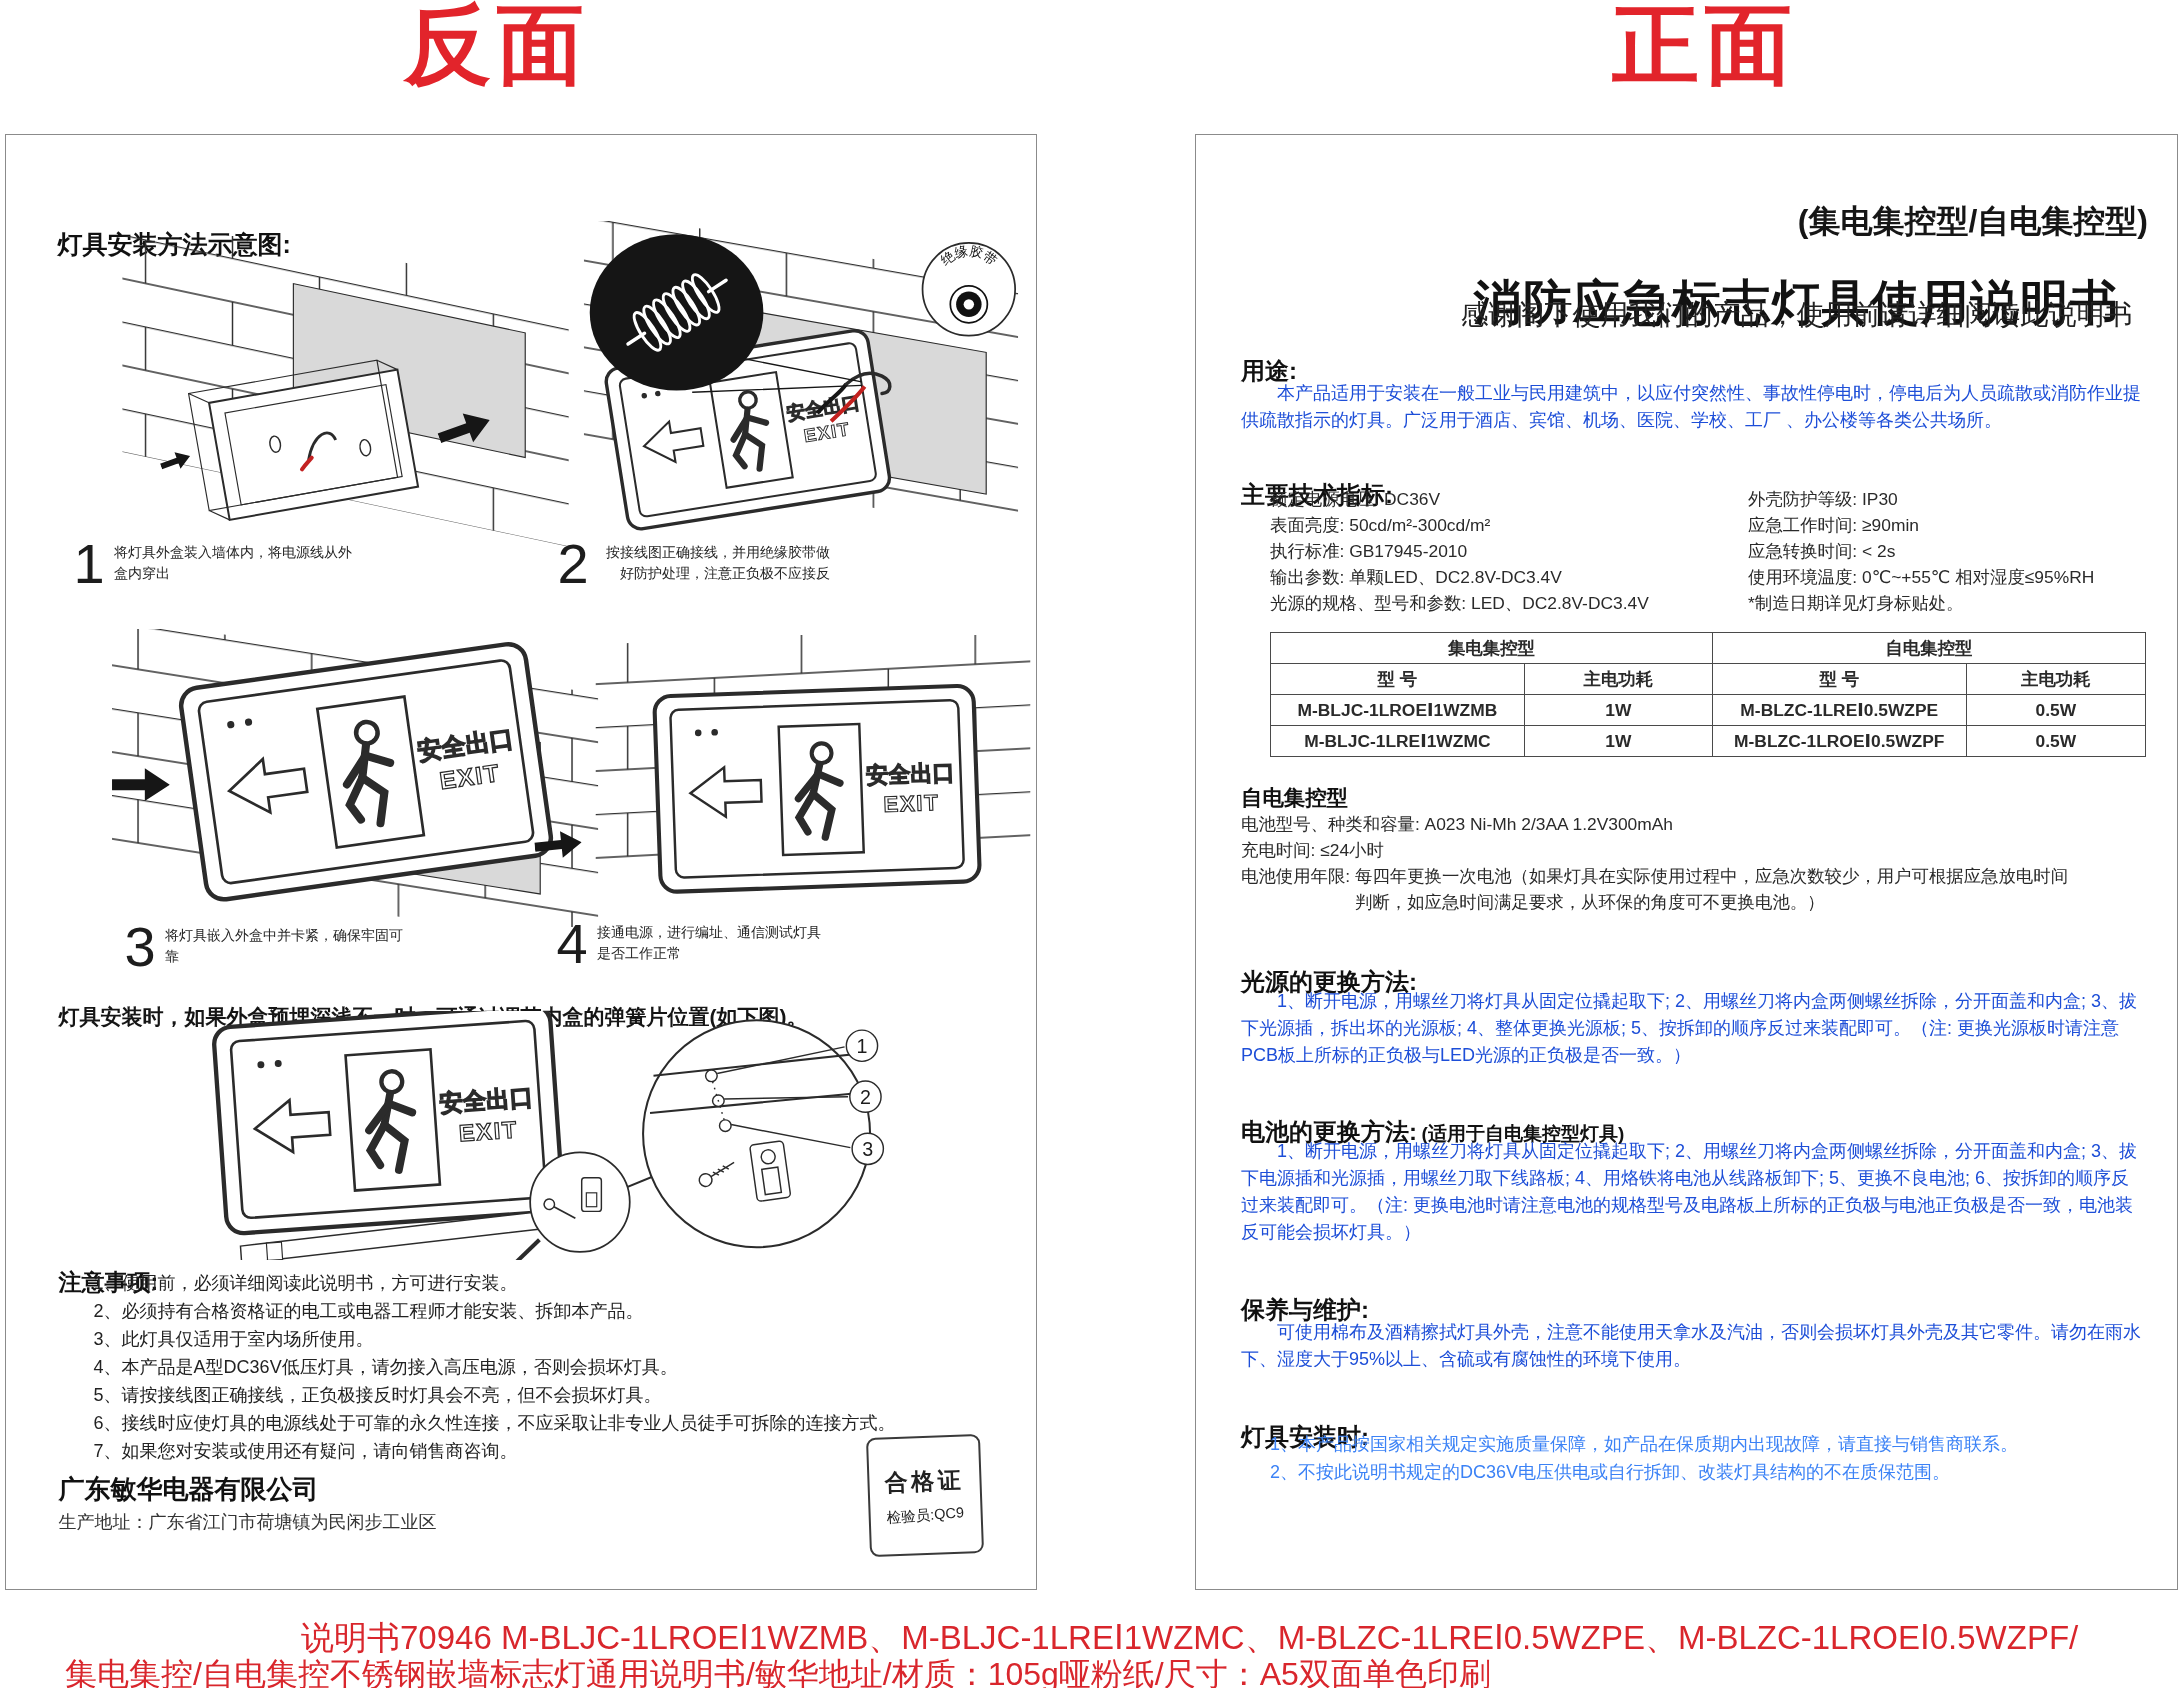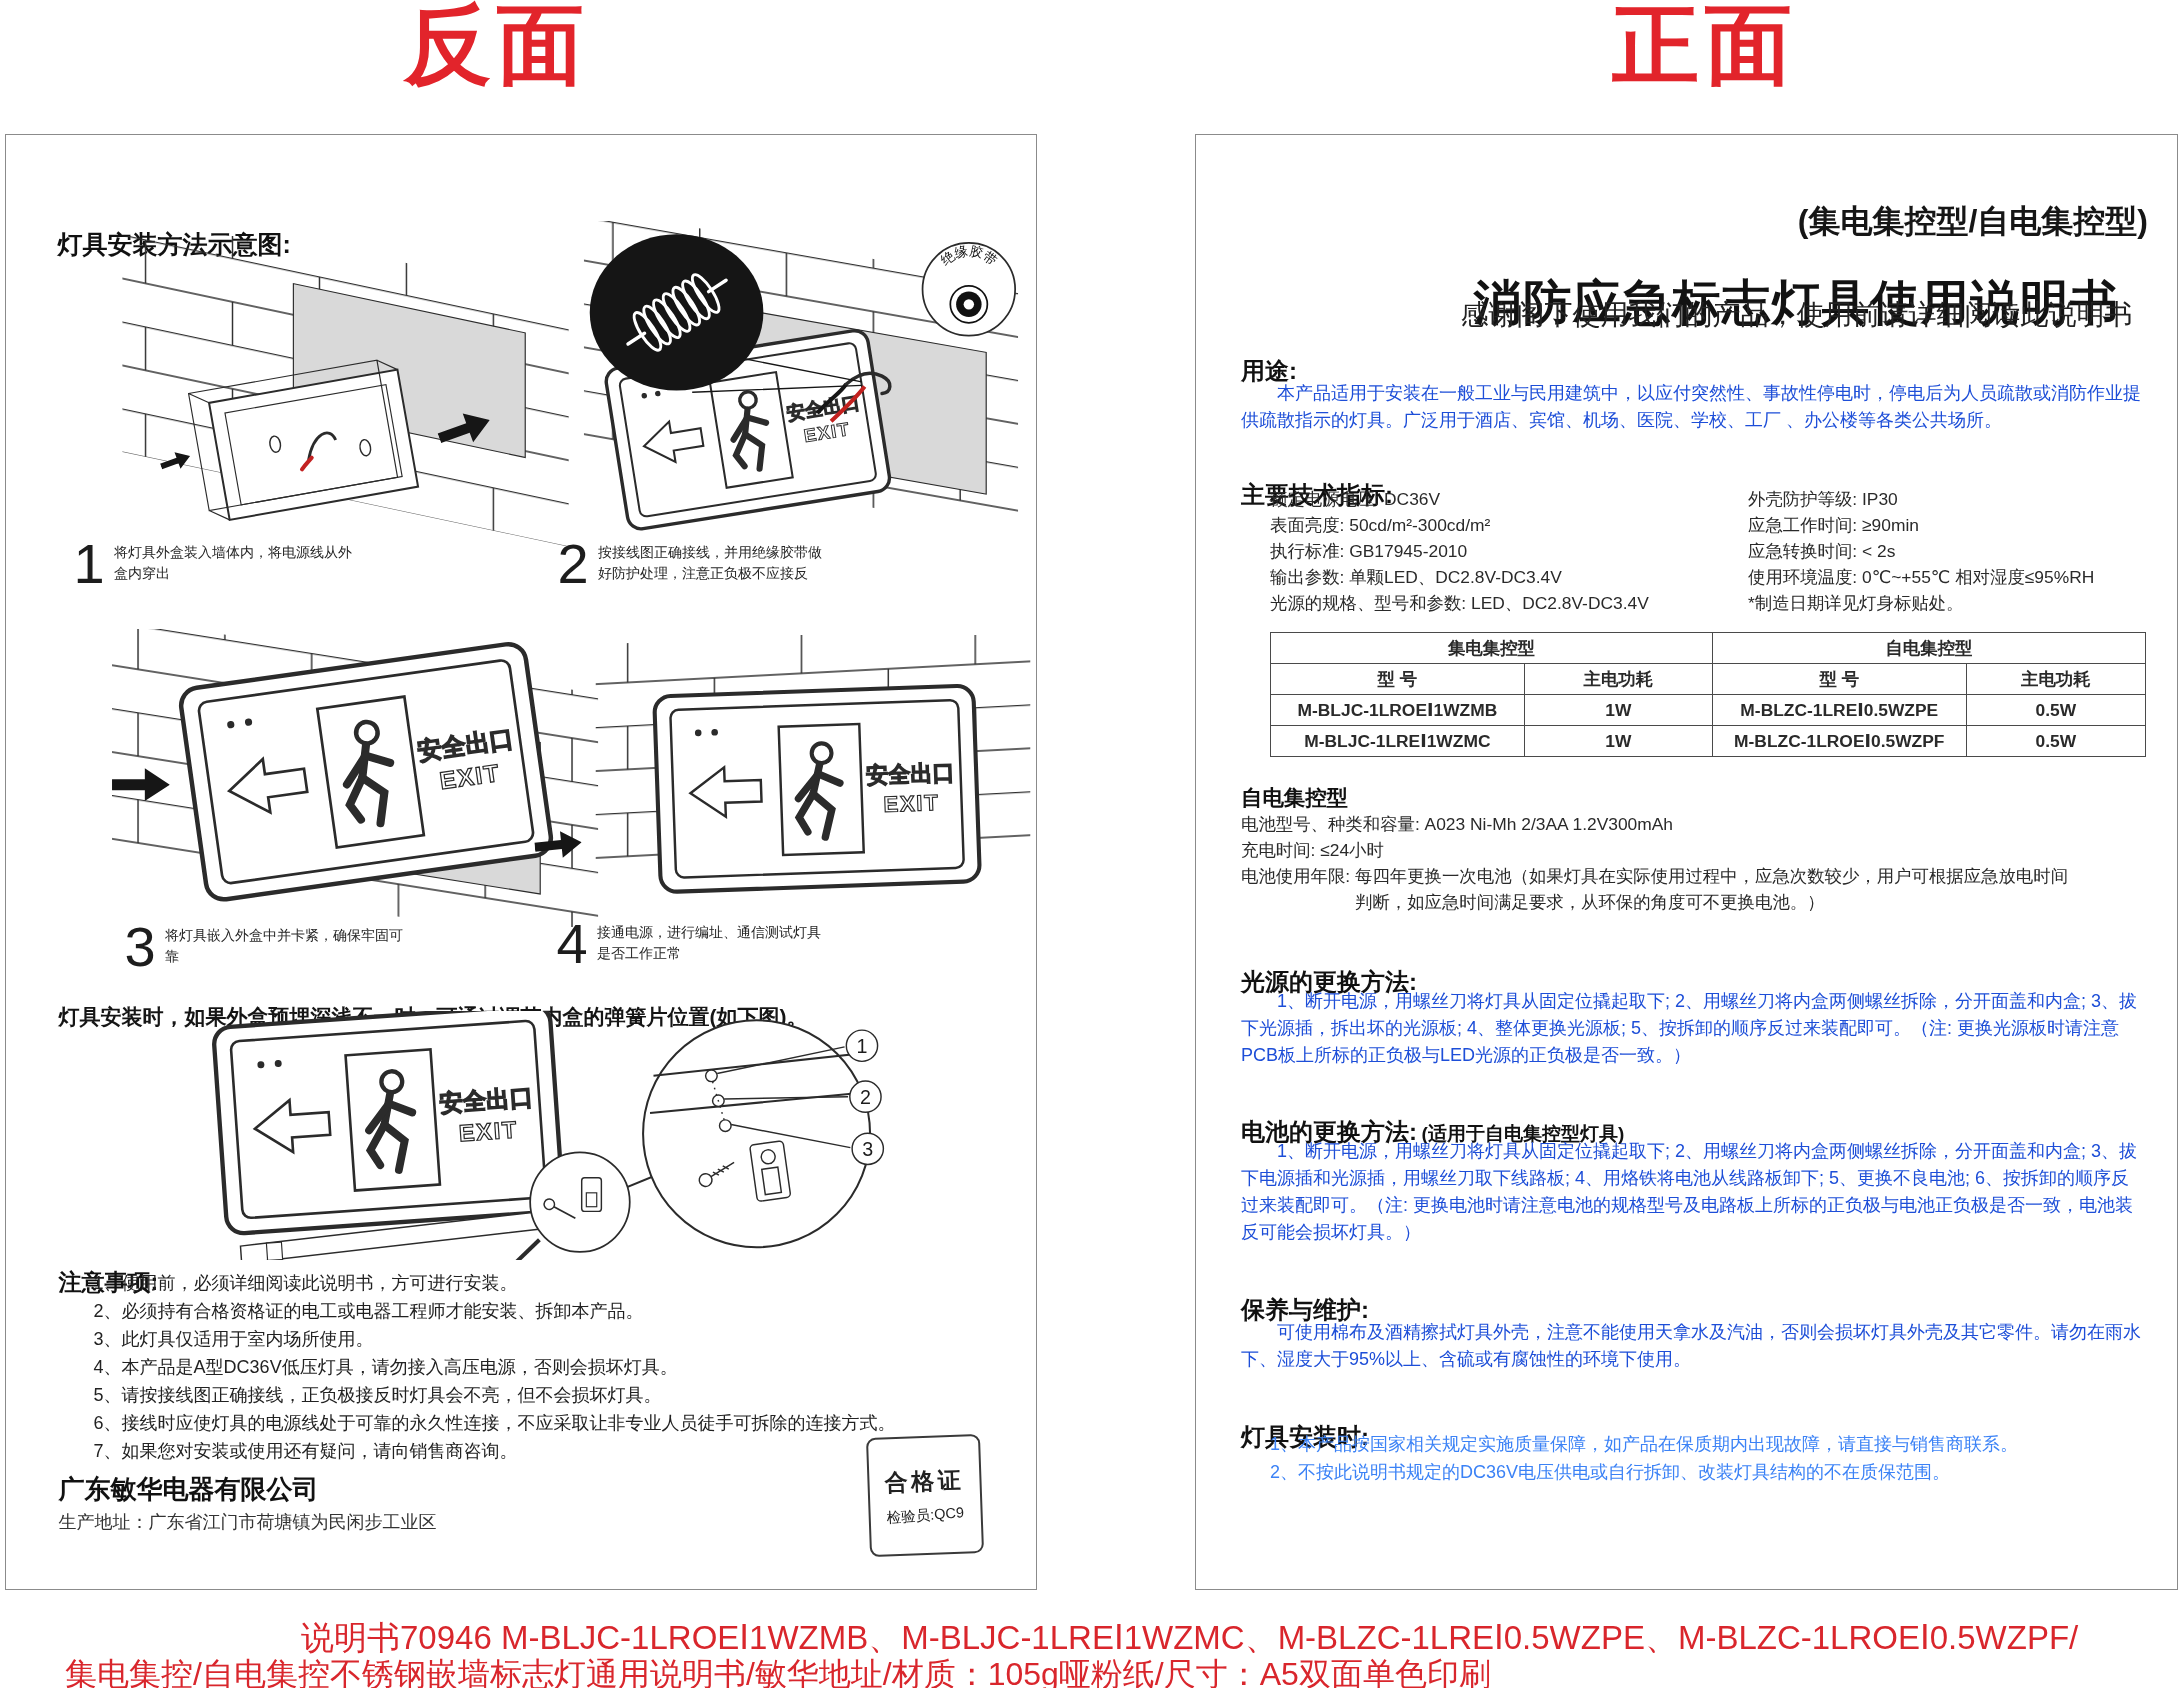--- a/index.html
+++ b/index.html
@@ -19,21 +19,21 @@
   .bp-install-title{position:absolute;top:68px;left:52px;font-size:25px;font-weight:600;color:#111;}
   .d1{position:absolute;top:101px;left:96px;}
   .d2{position:absolute;top:86px;left:563px;}
   .d3{position:absolute;top:494px;left:88px;}
   .d4{position:absolute;top:500px;left:578px;}
   .d5{position:absolute;top:876px;left:200px;}
   .step{position:absolute;display:flex;gap:9.3px;}
   .step-num{font-size:56px;font-weight:200;line-height:1;color:#1d1d1d;}
   .step-text{font-size:14px;line-height:1.52;color:#252525;padding-top:5.8px;}
   .step1{top:401px;left:68px;} .step1 .step-text{width:243px;}
-  .step2{top:401px;left:552px;} .step2 .step-text{width:232px;}
+  .step2{top:401px;left:552px;} .step2 .step-text{width:232px;text-align:right;}
   .step3{top:784px;left:119px;} .step3 .step-text{width:249px;}
   .step4{top:781px;left:551px;} .step4 .step-text{width:232px;}
   .bp-adjust{position:absolute;top:847px;left:53px;right:41px;font-size:21px;font-weight:700;color:#151515;}
   .bp-notes-title{position:absolute;top:1101px;left:53px;font-size:23px;font-weight:700;color:#111;}
   .bp-notes{position:absolute;top:1134px;left:88px;right:46px;}
   .bp-notes div{font-size:18px;line-height:28px;color:#222;}
   .bp-company{position:absolute;top:1337px;left:53px;font-size:26px;font-weight:700;color:#111;}
   .bp-address{position:absolute;top:1375px;left:53px;font-size:18px;color:#333;}
   .cert{position:absolute;top:1301px;left:862px;width:110px;height:115px;border:2px solid #3a3a3a;border-radius:9.3px;
         transform:rotate(-2deg);display:flex;flex-direction:column;align-items:center;justify-content:center;gap:9.3px;background:#fff;}

